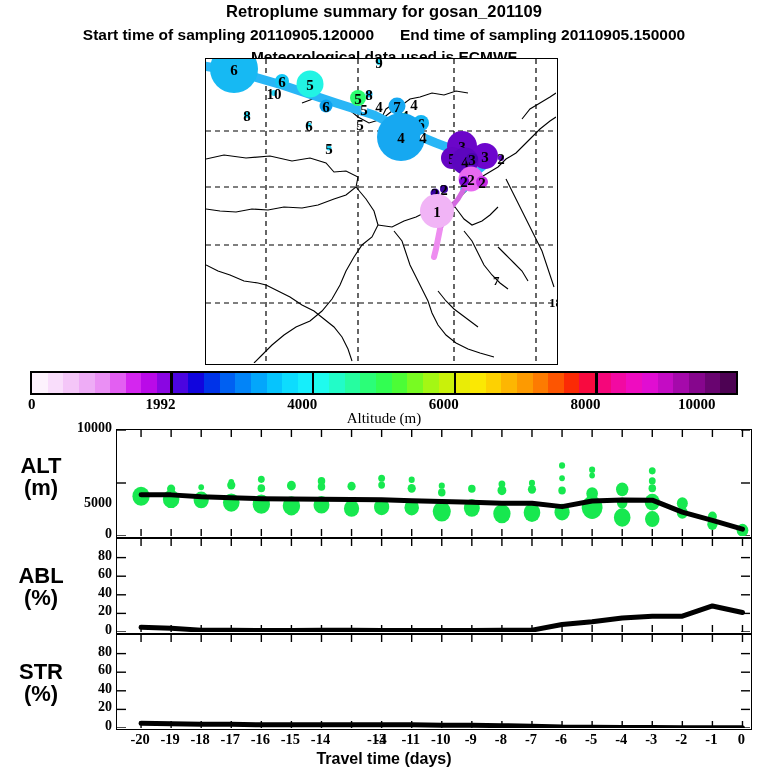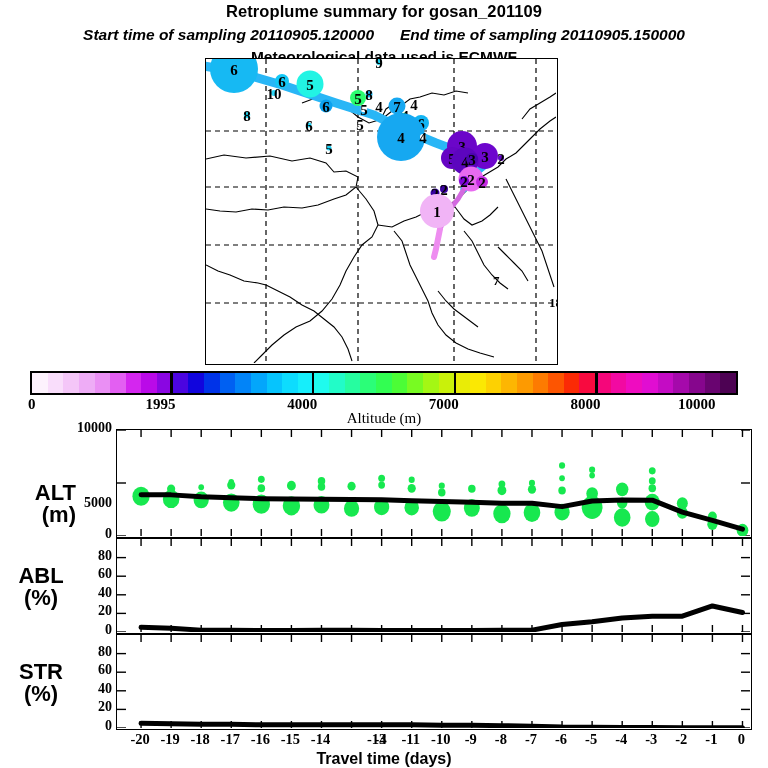--- a/index.html
+++ b/index.html
@@ -2,21 +2,21 @@
 <html><head>
 <meta charset="utf-8">
 <style>
   html,body{margin:0;padding:0;background:#ffffff;}
   body{width:768px;height:768px;position:relative;
        font-family:"Liberation Sans",sans-serif;color:#000;overflow:hidden;}
   .abs{position:absolute;}
   .ttl{width:100%;text-align:center;font-weight:bold;}
   #title-main{top:2px;left:0;font-size:16.5px;letter-spacing:.1px;}
   #title-row2{top:26px;left:0;font-size:15.5px;}
-  #title-row2 span{display:inline-block;font-style:italic;}
+  #title-row2 span{display:inline-block;}
   #start-time-label{margin-right:26px;}
   #title-row3{top:48px;left:0;font-size:15.5px;text-align:center;}
   
   #map-panel{left:205px;top:58px;width:353px;height:307px;
              border:1.6px solid #000;box-sizing:border-box;background:#fff;
              overflow:hidden;}
   #map-svg{position:absolute;left:0;top:0;}
   .grid-label{font-size:13px;font-weight:bold;font-family:"Liberation Serif",serif;}
   
   #colorbar-wrap{left:30px;top:371px;width:708px;height:24px;}
@@ -224,29 +224,29 @@
       <i style="background: rgb(105, 4, 112);"></i>
       <i style="background: rgb(77, 2, 83);"></i>
     </div>
 <div class="cb-sep" style="left: 140.3px;"></div>
     <div class="cb-sep" style="left: 281.9px;"></div>
     <div class="cb-sep" style="left: 423.5px;"></div>
     <div class="cb-sep" style="left: 565.1px;"></div>
   </div>
 <div class="abs" id="cb-ticks">
     <span style="left: 28px;">0</span>
-    <span style="left: 145.6px;">1995</span>
+    <span style="left: 145.6px;">1992</span>
     <span style="left: 287.2px;">4000</span>
-    <span style="left: 428.8px;">7000</span>
+    <span style="left: 428.8px;">6000</span>
     <span style="left: 570.4px;">8000</span>
     <span style="left: 678px;">10000</span>
   </div>
 <div class="abs" id="colorbar-title">Altitude (m)</div>
 
-<div class="ylab" style="top:482px;text-align:right;">
+<div class="ylab" style="top:455px;">
   <div>ALT</div>
   <div>(m)</div>
 </div>
 <div class="yticks" id="alt-yticks">
     <div class="ytick" style="top: 526px; left: -34px; width: 68px; position: absolute;">0</div>
     <div class="ytick" style="top: 495px; left: -34px; width: 68px; position: absolute;">5000</div>
     <div class="ytick" style="top: 420px; left: -34px; width: 68px; position: absolute;">10000</div>
   </div>
 <div class="panel" id="alt-panel">
   <svg id="alt-svg" width="633" height="106" viewBox="0 0 633 106">

